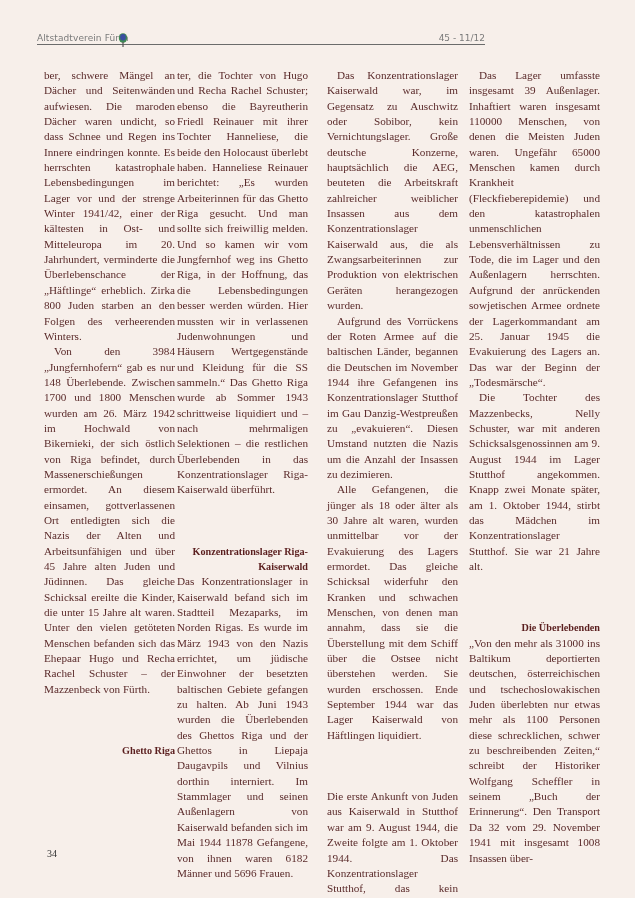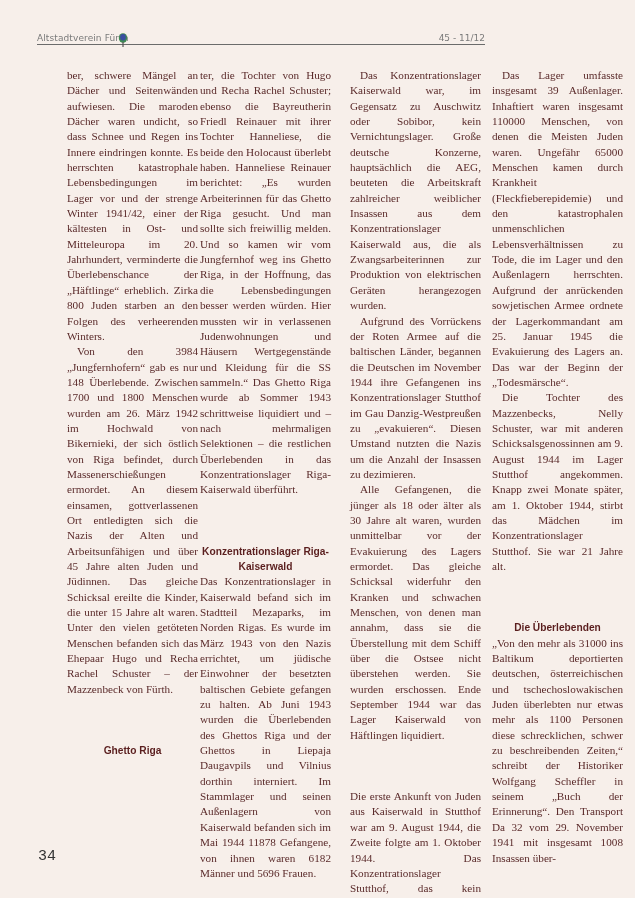--- a/index.html
+++ b/index.html
@@ -19,37 +19,37 @@
     position: absolute; left: 0; bottom: 1px;
     font-family: "DejaVu Sans", sans-serif; font-size: 9px; color: #7a7a7a;
     letter-spacing: 0.1px;
   }
   .header-right {
     position: absolute; right: 0; bottom: 1px;
     font-family: "DejaVu Sans", sans-serif; font-size: 9px; color: #7a7a7a; margin-top: 34px;
   }
   .tree-icon { position: absolute; left: 81px; bottom: -3px; width: 10px; height: 14px; }
   .columns {
-    position: absolute; left: 44px; top: 68px; width: 560px; height: 790px; margin-left: 23px;
+    position: absolute; left: 44px; top: 68px; width: 560px; height: 790px;
   }
   .col {
     position: absolute; top: 0; width: 131px;
     font-size: 11.2px; line-height: 15.35px; text-align: justify;
     hyphens: manual;
   }
   .col p { margin: 0; }
   .col p.indent { text-indent: 10px; }
   .col h3 {
-    margin: 0; font-family: Liberation Sans, sans-serif; font-weight: bold;
-    font-size: 10.2px; line-height: 15.35px; color: #5a1e1e; text-align: center;
+    margin: 0; font-family: Liberation Serif, serif; font-weight: bold;
+    font-size: 10.2px; line-height: 15.35px; color: #5a1e1e; text-align: right;
   }
   .gap { height: 46px; }
   .page-number {
-    position: absolute; left: 38px; top: 848px;
-    font-family: Liberation Mono, monospace; font-size: 15px; color: #333;
+    position: absolute; left: 47px; top: 848px;
+    font-family: Liberation Serif, serif; font-size: 10px; color: #333;
   }
 </style>
 </head>
 <body>
 
 <div class="header">
   <span class="header-left">Altstadtverein Fürth</span>
   <svg class="tree-icon" viewBox="0 0 10 14">
     <ellipse cx="5" cy="5" rx="4.2" ry="4.8" fill="#3f8a55"></ellipse>
     <ellipse cx="5" cy="4.3" rx="2.8" ry="3.2" fill="#3b4ea0"></ellipse>

